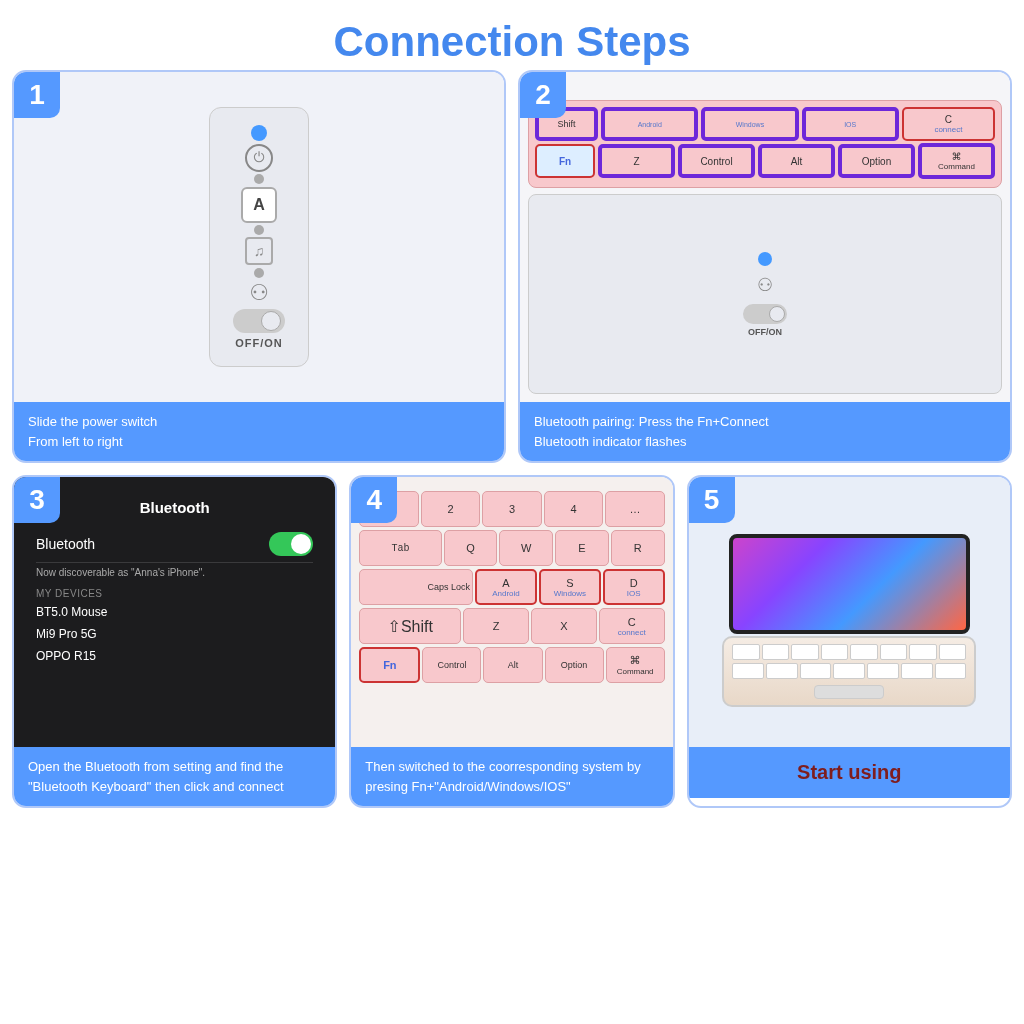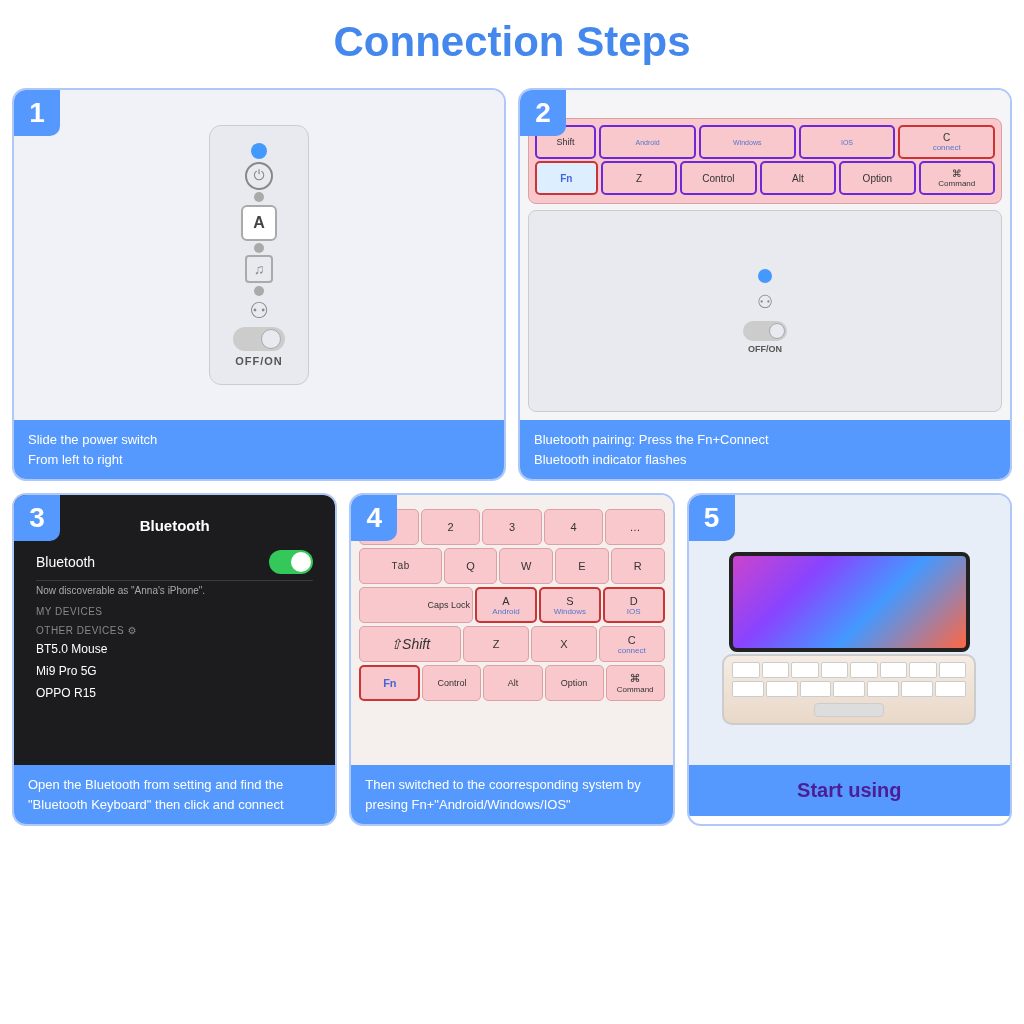--- a/index.html
+++ b/index.html
@@ -9,21 +9,21 @@
       width: 1024px;
       min-height: 1024px;
       overflow: hidden;
     }
 
     .page-title {
       text-align: center;
       color: #4488ee;
       font-size: 42px;
       font-weight: 600;
-      padding: 18px 0 22px;
+      padding: 18px 0 4px;
     }
 
     .steps-grid-top {
       display: flex;
       gap: 12px;
       padding: 0 12px;
       margin-bottom: 12px;
     }
 
     .steps-grid-bottom {
@@ -156,21 +156,21 @@
       font-weight: 600;
       letter-spacing: 1px;
     }
     .kbd-row {
       display: flex;
       gap: 3px;
       align-items: center;
     }
     .kbd-key {
       background: #f8c8cc;
-      border: 2px solid #6d28d9;
+      border: 4px solid #6d28d9;
       border-radius: 5px;
       font-size: 10px;
       color: #333;
       display: flex;
       flex-direction: column;
       align-items: center;
       justify-content: center;
       padding: 4px 2px;
       min-height: 34px;
       font-weight: 500;
@@ -318,21 +318,21 @@
     .trackpad-area {
       width: 30%;
       height: 14px;
       background: #ddd;
       border-radius: 4px;
       border: 1px solid #ccc;
       margin-top: 3px;
     }
     .step5-caption {
       background: #5599ff;
-      color: #4c1d95;
+      color: #7f1d1d;
       font-size: 20px;
       font-weight: 600;
       text-align: center;
       padding: 14px;
     }
     .s2b-dot-blue {
       width: 14px; height: 14px;
       background: #4499ff;
       border-radius: 50%;
     }
@@ -450,24 +450,20 @@
       <div class="bt-screen" style="width:100%;height:100%;border-radius:0;">
         <div class="bt-header">Bluetooth</div>
         <div class="bt-row">
           <span class="bt-label">Bluetooth</span>
           <div class="bt-toggle">
             <div class="bt-toggle-knob"></div>
           </div>
         </div>
         <div class="bt-discoverable">Now discoverable as "Anna's iPhone".</div>
         <div class="bt-section-header">MY DEVICES</div>
-        <div class="bt-section-header">
-          <span>OTHER DEVICES</span>
-          <span class="bt-spinner"> ⚙</span>
-        </div>
         <div class="bt-other-device">BT5.0 Mouse</div>
         <div class="bt-other-device">Mi9 Pro 5G</div>
         <div class="bt-other-device">OPPO R15</div>
       </div>
     </div>
     <div class="step-caption">Open the Bluetooth from setting and find the "Bluetooth Keyboard" then click and connect</div>
   </div>
 
   <div class="step-card step4">
     <div class="step-visual" style="height:270px; padding:0; background:#f5f0ee; align-items:flex-start; justify-content:flex-start;">
@@ -505,21 +501,21 @@
             <span class="os-sub">Windows</span>
           </div>
           <div class="fkbd-key highlighted-red">
             <span>D</span>
             <span class="os-sub">IOS</span>
           </div>
         </div>
 
         <div class="fkbd-row">
           <div class="fkbd-key wide">
-            <span style="font-size:14px;font-style:italic;">⇧Shift</span>
+            <span style="font-size:16px;">⇧Shift</span>
           </div>
           <div class="fkbd-key">Z</div>
           <div class="fkbd-key">X</div>
           <div class="fkbd-key">
             <span>C</span>
             <span class="connect-sub">connect</span>
           </div>
         </div>
 
         <div class="fkbd-row">

